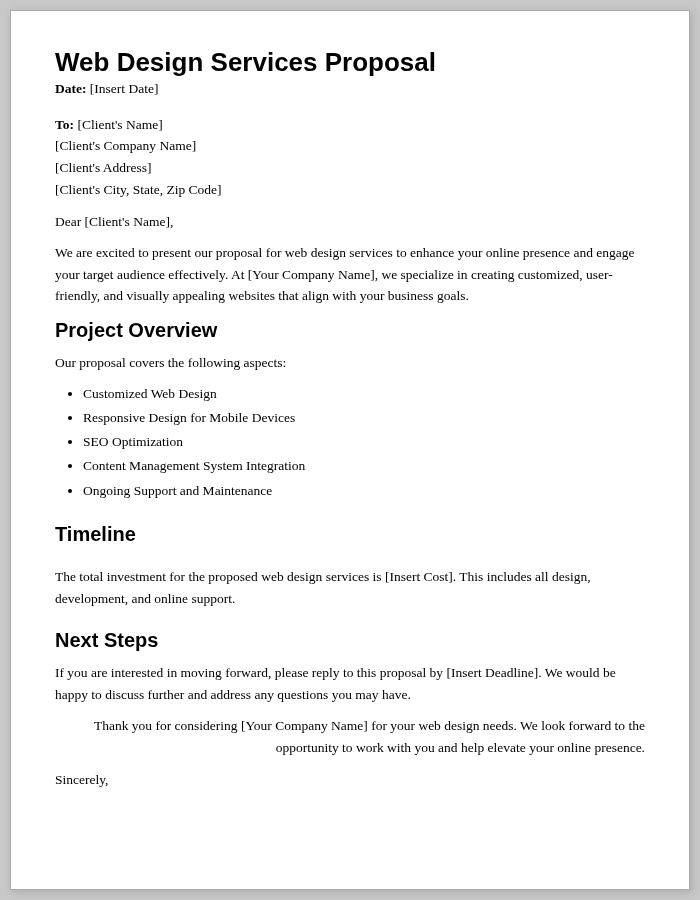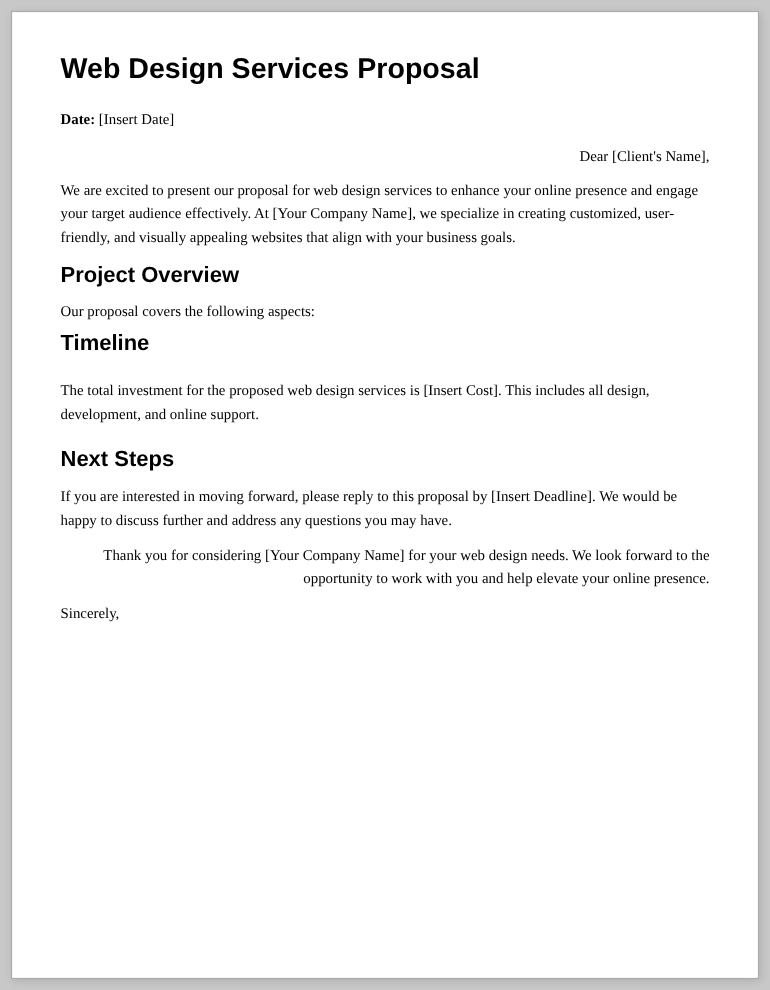--- a/index.html
+++ b/index.html
@@ -24,38 +24,36 @@
       margin: 10px auto;
       padding: 36px 44px 40px 44px;
       border: 1px solid #aaa;
       box-shadow: 2px 2px 8px rgba(0,0,0,0.15);
     }
 
     .doc-title {
       font-size: 26px;
       font-weight: bold;
       font-family: Arial, sans-serif;
-      margin-bottom: 20px;
       line-height: 1.2;
     }
 
     .meta-section {
       margin-bottom: 14px;
       font-size: 13.5px;
       line-height: 1.6;
     }
 
     .meta-section .label {
       font-weight: bold;
     }
 
     .greeting {
       font-size: 13.5px;
       margin-bottom: 12px;
-      text-align: right;
     }
 
     .intro-paragraph {
       font-size: 13.5px;
       line-height: 1.6;
       margin-bottom: 12px;
     }
 
     .section-heading {
       font-size: 20px;
@@ -95,28 +93,42 @@
 
 <div class="page-container">
 
   <h1 class="doc-title">Web Design Services Proposal</h1>
 
   <div class="meta-section">
     <span class="label">Date:</span>
     <span>[Insert Date]</span>
   </div>
 
+  <div class="meta-section">
+    <span class="label">To:</span>
+    <span>[Client's Name]</span><br>
+    <span>[Client's Company Name]</span><br>
+    <span>[Client's Address]</span><br>
+    <span>[Client's City, State, Zip Code]</span>
+  </div>
 
   <p class="greeting">Dear [Client's Name],</p>
 
   <p class="intro-paragraph">We are excited to present our proposal for web design services to enhance your online presence and engage your target audience effectively. At [Your Company Name], we specialize in creating customized, user-friendly, and visually appealing websites that align with your business goals.</p>
 
   <div class="section-block">
     <h2 class="section-heading">Project Overview</h2>
     <p class="section-body">Our proposal covers the following aspects:</p>
+    <ul class="bullet-list">
+      <li>Customized Web Design</li>
+      <li>Responsive Design for Mobile Devices</li>
+      <li>SEO Optimization</li>
+      <li>Content Management System Integration</li>
+      <li>Ongoing Support and Maintenance</li>
+    </ul>
   </div>
 
   <div class="section-block section-spacer">
     <h2 class="section-heading">Timeline</h2>
   </div>
 
   <div class="section-block section-spacer">
     <p class="section-body">The total investment for the proposed web design services is [Insert Cost]. This includes all design, development, and online support.</p>
   </div>
 

